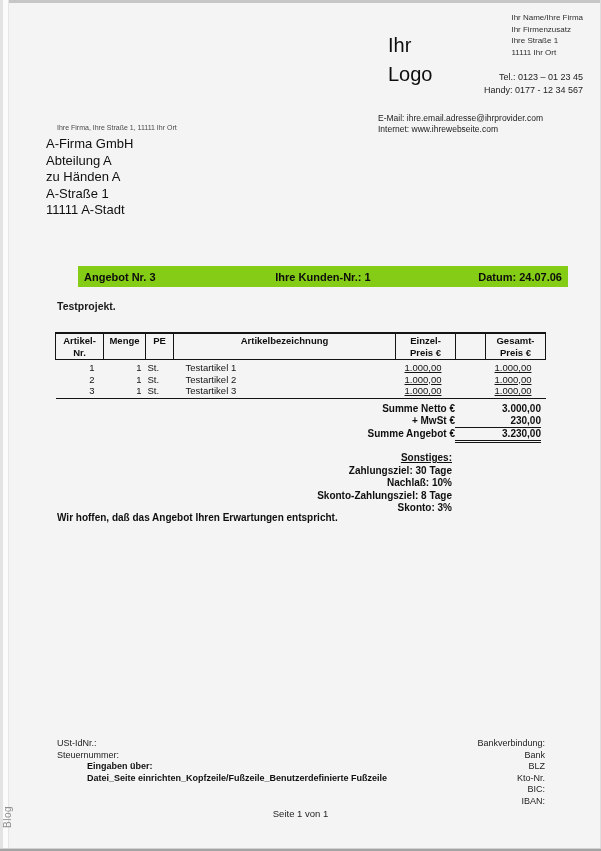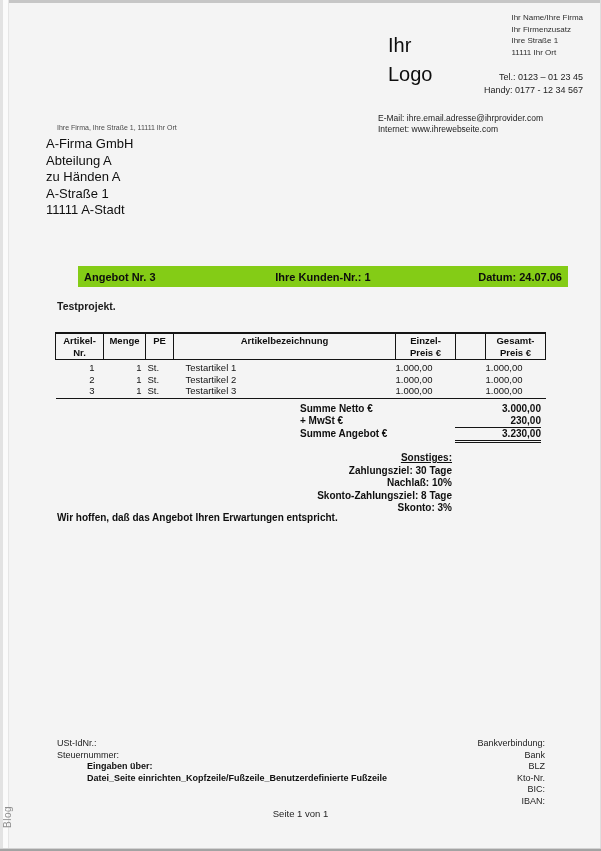--- a/index.html
+++ b/index.html
@@ -59,26 +59,26 @@
     padding:1px 2px;line-height:11.5px;color:#0f0f0f;
   }
   table.items th div{min-height:11.5px;}
   table.items td{font-size:9.5px;line-height:11.5px;padding:0 0;color:#141414;}
   table.items tbody tr:first-child td{padding-top:2px;}
   table.items tbody tr:last-child td{border-bottom:1.5px solid #141414;padding-bottom:1px;}
   .c-nr-b{text-align:right;padding-right:9px !important;}
   .c-menge-b{text-align:right;padding-right:4px !important;}
   .c-pe-b{text-align:left;padding-left:2px !important;}
   .c-bez-b{text-align:left;padding-left:12px !important;}
-  .c-preis-b{text-align:left;padding-right:5px !important;}
+  .c-preis-b{text-align:center;padding-right:5px !important;text-decoration:underline;}
 
   
   .totals{position:absolute;left:300px;top:403px;width:241px;font-size:10px;font-weight:bold;color:#0f0f0f;}
   .totals .row{display:flex;line-height:12px;margin-bottom:0;}
-  .totals .lbl{width:155px;}
+  .totals .lbl{width:155px;text-align:right;}
   .totals .val{width:86px;text-align:right;}
   .totals .val.mwst{border-bottom:1.5px solid #141414;}
   .totals .val.brutto{border-bottom:3px double #141414;}
 
   
   .sonstiges{position:absolute;right:149px;top:452px;text-align:right;font-size:10px;font-weight:bold;line-height:12.5px;color:#0f0f0f;}
   .sonstiges .title{text-decoration:underline;}
 
   .closing{position:absolute;left:57px;top:512px;font-size:10px;font-weight:bold;color:#0f0f0f;}
 

